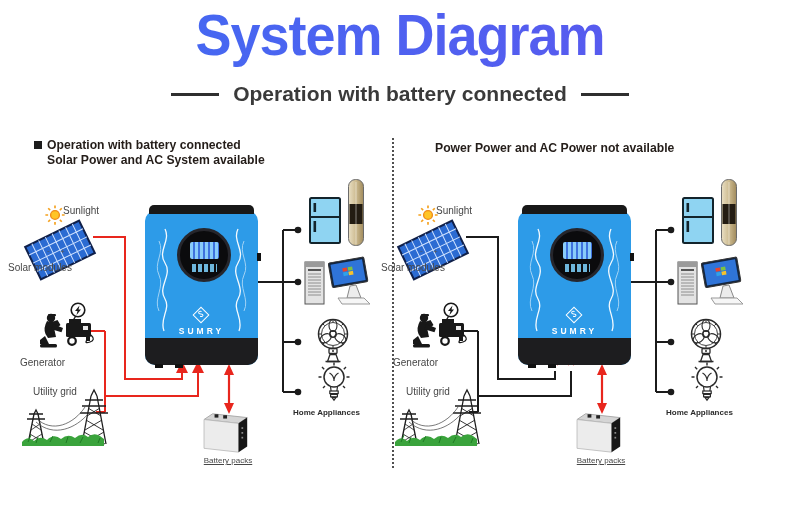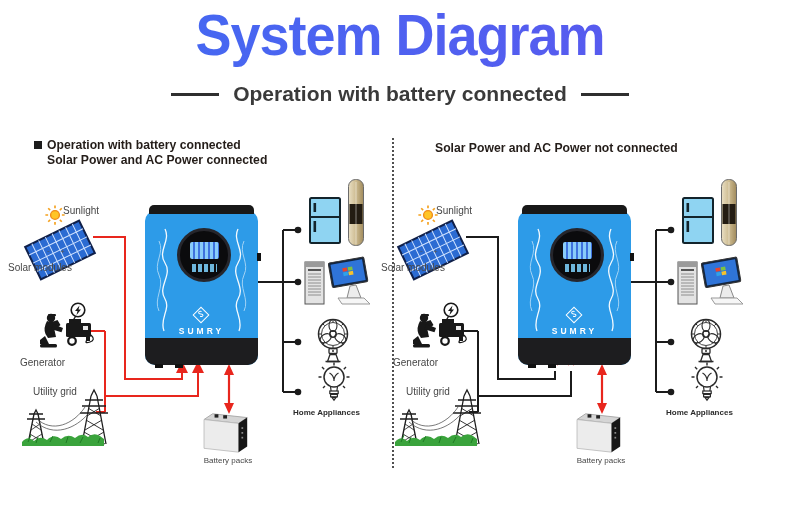--- a/index.html
+++ b/index.html
@@ -37,21 +37,21 @@
   .lbl{position:absolute;font-size:10px;color:#474747;white-space:nowrap;}
   .lbl-sunlight{left:63px;top:75px;}
   .lbl-solar{left:8px;top:132px;width:110px;}
   .lbl-term{position:absolute;font-size:8px;color:#555;}
   .lbl-minus{left:47px;top:116px;}
   .lbl-plus{left:60px;top:117px;}
   .lbl-generator{left:20px;top:227px;width:68px;text-align:left;}
   .lbl-utility{left:33px;top:256px;}
   .lbl-appliances{left:293px;top:278px;width:84px;text-align:left;
     font-weight:bold;font-size:8px;color:#2b2b2b;}
-  .lbl-battery{left:195px;top:326px;width:66px;text-align:center;font-size:8px;}
+  .lbl-battery{left:195px;top:326px;width:66px;text-align:center;font-size:8px;text-decoration:underline;}
 
   
   .ic{position:absolute;}
   .ic-sun{left:44px;top:74px;}
   .ic-solar{left:20px;top:86px;}
   .ic-generator{left:36px;top:172px;}
   .ic-utility{left:22px;top:256px;}
   .ic-fridge{left:308px;top:66px;}
   .ic-heater{left:347px;top:48px;}
   .ic-computer{left:302px;top:124px;}
@@ -104,21 +104,21 @@
     <div class="subtitle-dash"></div>
   </div>
 
   <div id="diagram">
     <div class="divider"></div>
 
   <div class="panel" data-panel="0" style="--src-wire: #e8261d;">
 
     <div class="heading">
       <div class="l1"><span class="bullet-square"></span><span>Operation with battery connected</span></div>
-      <div class="l2">Solar Power and AC Power connected</div>
+      <div class="l2">Solar Power and AC System available</div>
     </div>
 
     <svg class="wires" width="394" height="350" viewBox="0 0 394 350">
 
       <g fill="none" stroke-width="2" style="stroke:var(--src-wire,#e8261d)">
         <path d="M93,107 H125 V249 H182 V241"></path>
         <path d="M86,201 H105 M96,282 H105 M105,201 V282 M105,266 H198 V241"></path>
       </g>
 
       <g class="src-arrowheads" style="fill:var(--wire_red,#e8261d)">
@@ -310,21 +310,21 @@
       <rect x="43" y="25" width="1.8" height="1.8" fill="#8a8a8a"></rect>
       <rect x="43" y="30" width="1.8" height="1.8" fill="#8a8a8a"></rect>
     </svg>
     <div class="lbl lbl-battery">Battery packs</div>
 
   </div>
 
   <div class="panel" data-panel="1" style="--src-wire: #1b1b1b;">
 
     <div class="heading">
-      <div class="l1"><span>Solar Power and AC Power not connected</span></div>
+      <div class="l1"><span>Power Power and AC Power not available</span></div>
       <div class="l2"></div>
     </div>
 
     <svg class="wires" width="394" height="350" viewBox="0 0 394 350">
 
       <g fill="none" stroke-width="2" style="stroke:var(--src-wire,#e8261d)">
         <path d="M93,107 H125 V249 H182 V241"></path>
         <path d="M86,201 H105 M96,282 H105 M105,201 V282 M105,266 H198 V241"></path>
       </g>
 

